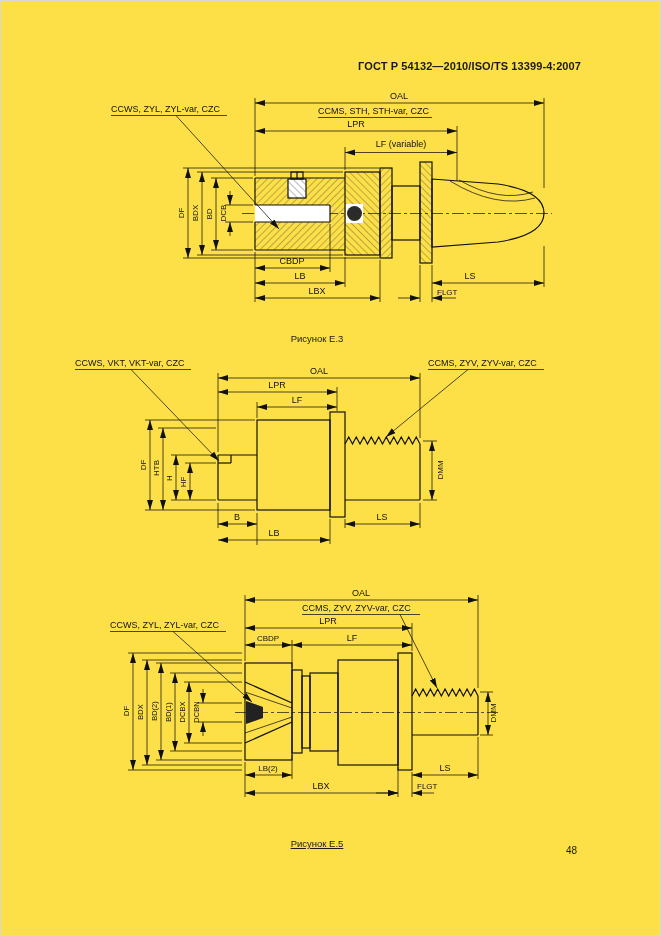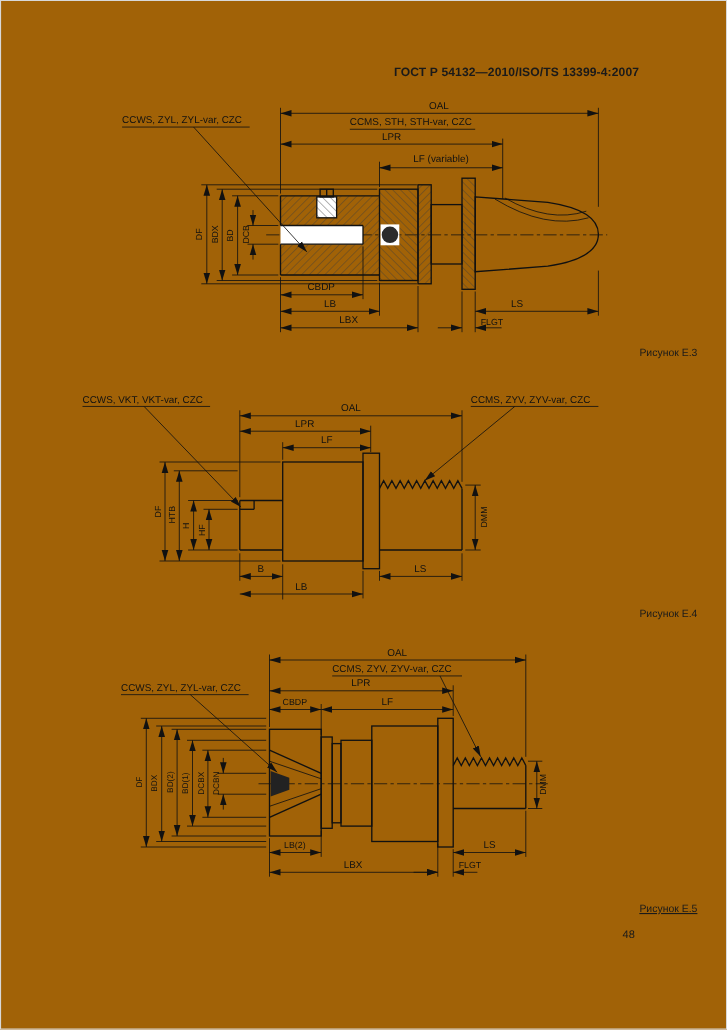--- a/index.html
+++ b/index.html
@@ -1,20 +1,20 @@
 <!DOCTYPE html>
 <html><head>
 <meta charset="utf-8">
 <style>
   html,body{margin:0;padding:0;background:#e9e9e9;}
-  .page{position:relative;width:661px;height:936px;background:#a16207;
+  .page{position:relative;width:661px;height:936px;background:#fde047;
         font-family:"Liberation Sans",sans-serif;color:#1a1a1a;overflow:hidden;
         box-shadow:inset 0 0 0 1px #d8d8d8;}
   .hdr{position:absolute;top:60px;right:80px;font-size:11px;font-weight:bold;letter-spacing:.1px;}
-  .cap{position:absolute;left:0;width:634px;text-align:right;font-size:9.5px;}
+  .cap{position:absolute;left:0;width:634px;text-align:center;font-size:9.5px;margin-top:17px;}
   .cap3{top:316px;} .cap4{top:553px;} .cap5{top:821px;text-decoration:underline;}
   .pageno{position:absolute;top:845px;left:566px;font-size:10px;}
   svg{position:absolute;top:0;left:0;}
   .t{font-family:"Liberation Sans",sans-serif;font-size:9px;fill:#111;}
   .ts{font-size:8px;} .tc{font-size:7.5px;}
   .ln{stroke:#111;stroke-width:1.2;fill:none;}
   .dim{stroke:#111;stroke-width:.75;fill:none;}
   .cl{stroke:#111;stroke-width:.7;fill:none;stroke-dasharray:12 3 3 3;}
   .wh{fill:#ffffff;stroke:none;}
 </style>
@@ -311,17 +311,16 @@
         <line class="dim" x1="245" y1="793" x2="398" y2="793" marker-start="url(#arr)" marker-end="url(#arr)"></line>
         <text class="t" x="321" y="789" text-anchor="middle">LBX</text>
         <line class="dim" x1="376" y1="793" x2="398" y2="793" marker-end="url(#arr)"></line>
         <line class="dim" x1="434" y1="793" x2="412" y2="793" marker-end="url(#arr)"></line>
         <text class="ts t" x="417" y="789">FLGT</text>
       </g>
     </g>
   </svg>
 
   <div class="cap cap3">Рисунок Е.3</div>
-  <div class="cap cap4">Рисунок Е.4</div>
   <div class="cap cap5">Рисунок Е.5</div>
 
   <div class="pageno">48</div>
 </div>
 
 </body></html>

